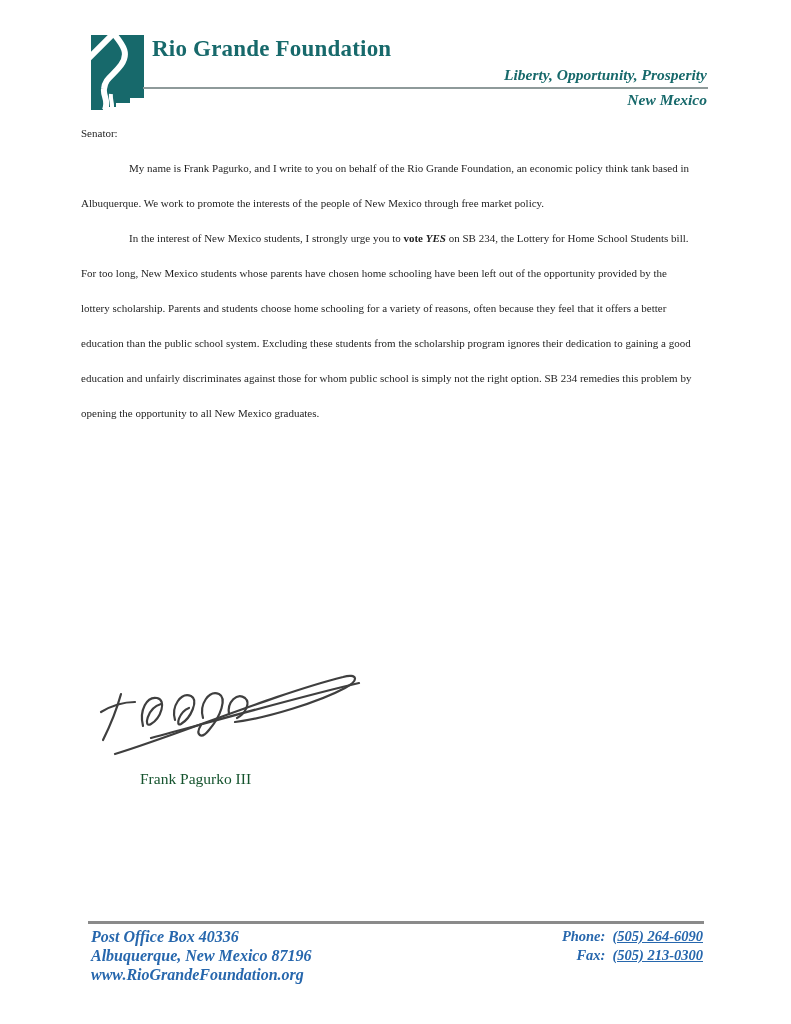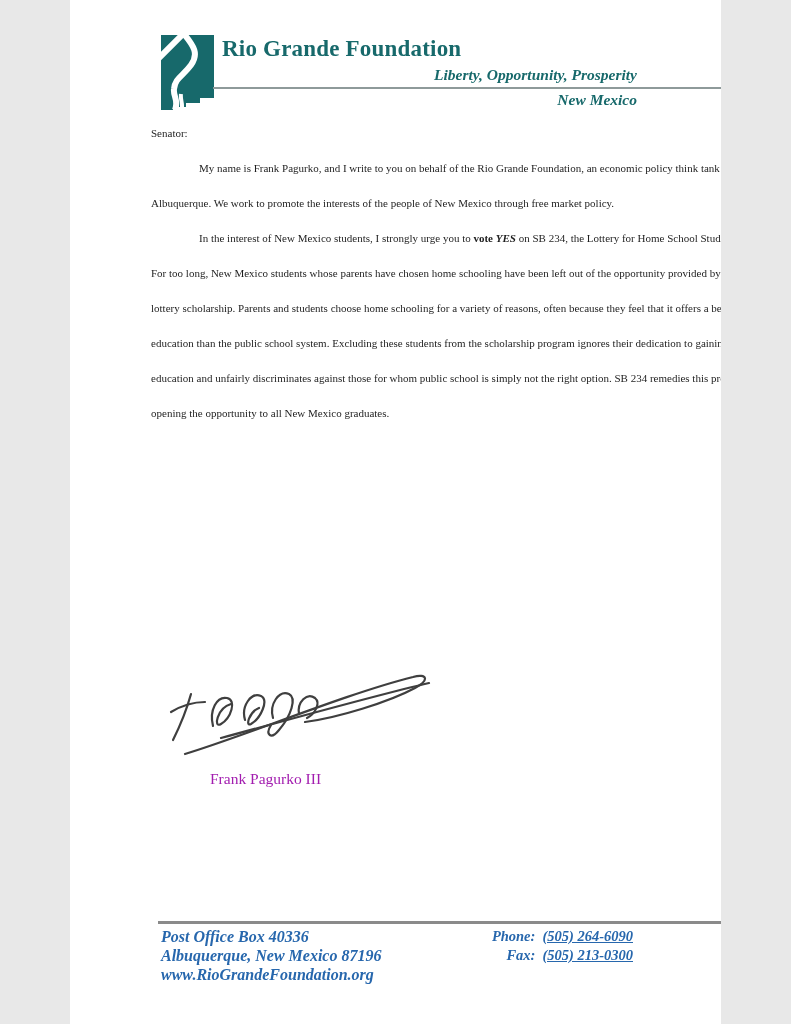--- a/index.html
+++ b/index.html
@@ -1,18 +1,18 @@
 <!DOCTYPE html>
 <html><head>
 <meta charset="utf-8">
 <style>
   html,body{margin:0;padding:0;background:#e8e8e8;}
   .page{
     position:relative;
-    width:651px;height:1024px;
+    width:791px;height:1024px;
     background:#ffffff;
     margin:0 auto;
     font-family:"Liberation Serif", serif;
     overflow:hidden;
   }
   
   .logo{position:absolute;left:90px;top:34px;width:55px;height:76px;}
   .org-name{
     position:absolute;left:152px;top:36px;
     font-size:23px;font-weight:bold;color:#17696B;
@@ -38,21 +38,21 @@
   .body-text{
     position:absolute;left:81px;top:116px;width:615px;
     font-size:11px;line-height:35px;color:#1e1e1e;
   }
   .body-text p{margin:0;}
   .body-text p.indent{text-indent:48px;}
   
   .signature{position:absolute;left:95px;top:662px;width:280px;height:100px;}
   .signer-name{
     position:absolute;left:140px;top:770px;
-    font-size:15.5px;color:#a21caf;white-space:nowrap;
+    font-size:15.5px;color:#14532d;white-space:nowrap;
   }
   
   .footer-rule{
     position:absolute;left:88px;top:921px;width:616px;height:3px;
     background:#8a8a8a;
   }
   .footer-left{
     position:absolute;left:91px;top:927px;
     font-size:16px;line-height:19px;font-weight:bold;font-style:italic;
     color:#2767AD;white-space:nowrap;

